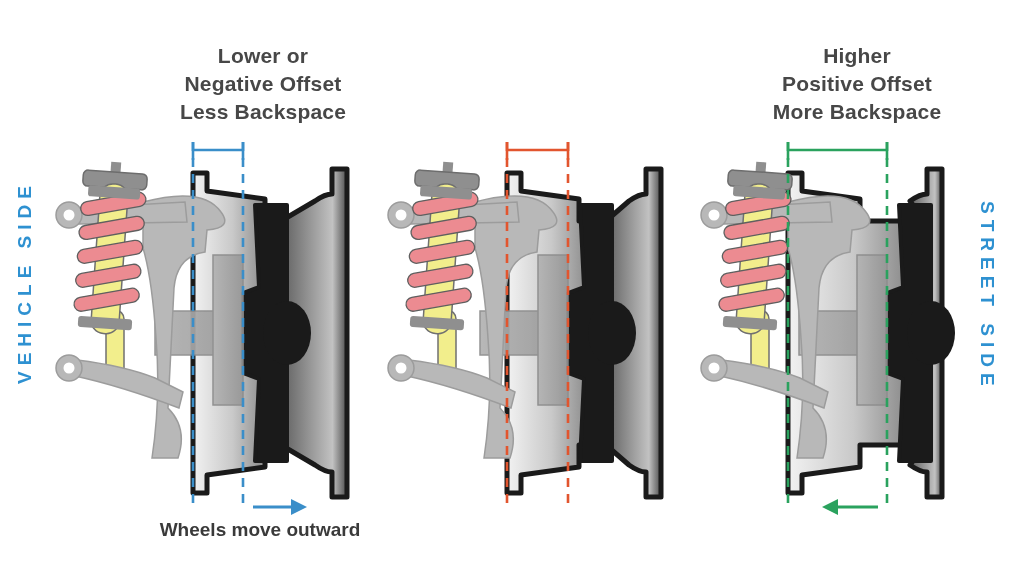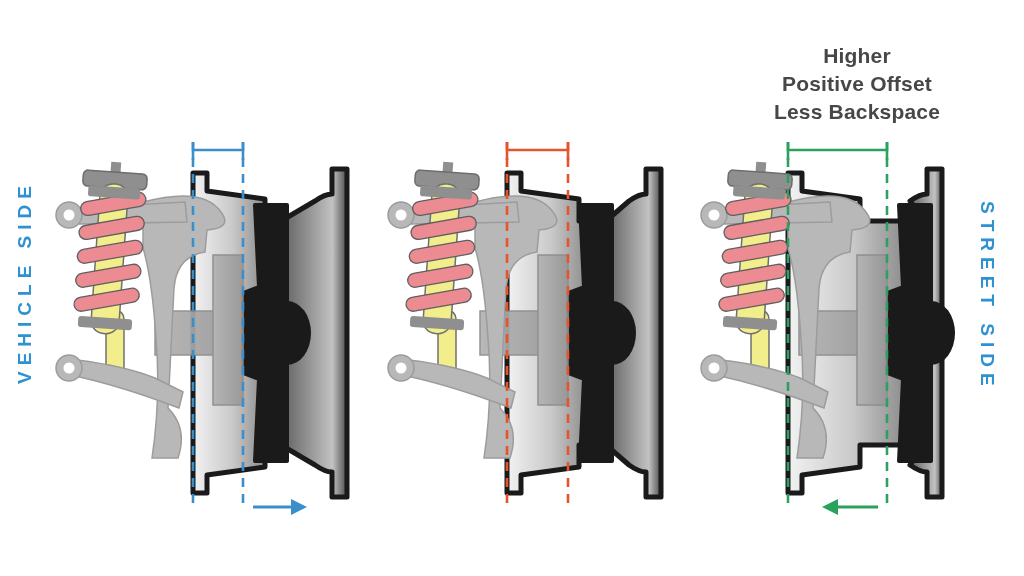--- a/index.html
+++ b/index.html
@@ -164,23 +164,27 @@
         <line x1="788" y1="150" x2="887" y2="150" stroke="#2aa25e" stroke-width="2.6"></line>
         <line x1="788" y1="142" x2="788" y2="160" stroke="#2aa25e" stroke-width="2.6"></line>
         <line x1="887" y1="142" x2="887" y2="160" stroke="#2aa25e" stroke-width="2.6"></line>
       </g>
       <g>
         <line x1="878" y1="507" x2="836" y2="507" stroke="#2aa25e" stroke-width="3"></line>
         <polygon points="822,507 838,499 838,515" fill="#2aa25e"></polygon>
       </g>
     </svg>
 
+  <div class="abs panel-title" style="left: 113px; top: 42px; color: rgb(71, 71, 71);">Lower or
+Negative Offset
+Less Backspace</div>
 
   <div class="abs panel-title" style="left: 707px; top: 42px; color: rgb(71, 71, 71);">Higher
 Positive Offset
-Less Backspace</div>
+More Backspace</div>
 
+  <div class="abs panel-caption" style="left: 110px; top: 519px; color: rgb(58, 58, 58);">Wheels move outward</div>
 
 
   <div class="abs side-label left" style="left: 14px; top: 150px; height: 264px; color: rgb(46, 145, 209);">VEHICLE SIDE</div>
 
   <div class="abs side-label" style="left: 976px; top: 184px; height: 224px; color: rgb(46, 145, 209);">STREET SIDE</div>
 </div>
 
 </body></html>

